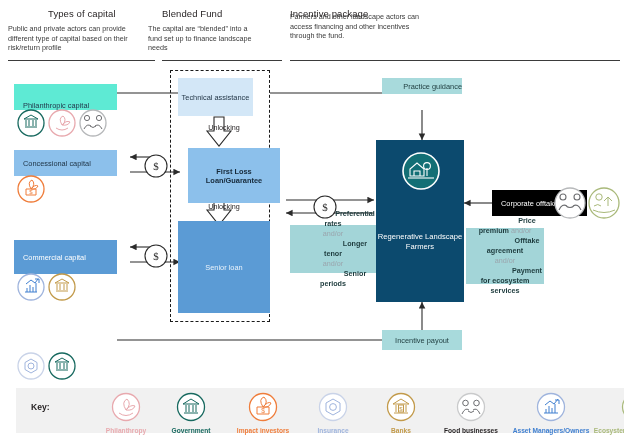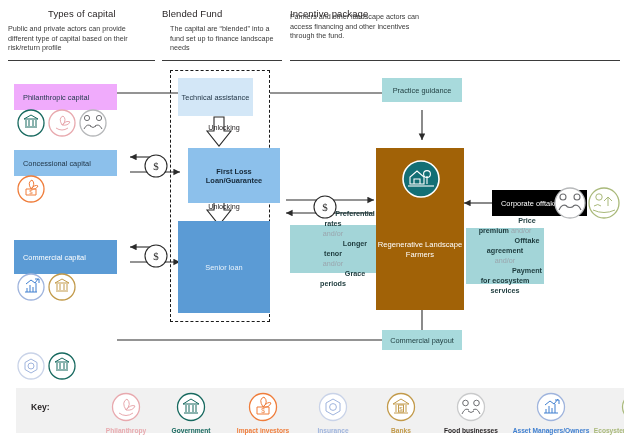--- a/index.html
+++ b/index.html
@@ -44,32 +44,32 @@
   .box {
     display: flex;
     align-items: center;
     box-sizing: border-box;
     font-size: 7.4px;
     line-height: 9px;
   }
   .box.center { justify-content: center; text-align: center; }
   .box.leftpad { padding-left: 9px; }
 
-  .cap-philanthropic { background: #f0abfc; color: #23394d; }
+  .cap-philanthropic { background: #5eead4; color: #23394d; align-items: flex-end; }
   .cap-concessional  { background: #8cc0eb; color: #1d3142; }
   .cap-commercial    { background: #5b9bd5; color: #ffffff; }
   .cap-derisking     { background: #0e3b5c; color: #ffffff; }
 
   .fund-ta     { background: #d3e7f7; color: #1d3142; }
   .fund-fll    { background: #8cc0eb; color: #16293a; font-weight: bold; }
   .fund-senior { background: #5b9bd5; color: #eaf3fb; }
 
   .teal-light { background: #a8dadc; color: #1d3b3d; }
   .teal-mid   { background: #a3d5d8; color: #1d3b3d; }
-  .teal-dark  { background: #a16207; color: #ffffff; margin-top: 8px; }
+  .teal-dark  { background: #0c4a6e; color: #ffffff; }
   .black-box  { background: #000000; color: #ffffff; }
 
   .fund-dashed {
     border: 1.4px dashed #1a1a1a;
     box-sizing: border-box;
   }
 
   .unlock-label {
     font-size: 7.2px;
     color: #231f20;
@@ -110,21 +110,21 @@
 </head>
 <body>
 
 <div id="canvas">
 
   <div class="abs col-title" style="left:8px; top:8px;margin-left:40px;">Types of capital</div>
   <div class="abs col-desc" style="left:8px; top:24px; width:142px;">Public and private actors can provide different type of capital based on their risk/return profile</div>
   <div class="abs divider" style="left:8px; top:60px; width:147px;"></div>
 
   <div class="abs col-title" style="left:162px; top:8px;">Blended Fund</div>
-  <div class="abs col-desc" style="left:170px; top:24px; width:112px;">The capital are “blended” into a fund set up to finance landscape needs</div>
+  <div class="abs col-desc" style="left:148px; top:24px; width:112px;">The capital are “blended” into a fund set up to finance landscape needs</div>
   <div class="abs divider" style="left:162px; top:60px; width:120px;"></div>
 
   <div class="abs col-title" style="left:290px; top:8px;">Incentive package</div>
   <div class="abs col-desc" style="left:290px; top:12px; width:140px;">Farmers and other landscape actors can access financing and other incentives through the fund.</div>
   <div class="abs divider" style="left:290px; top:60px; width:330px;"></div>
 
   <svg class="abs" width="624" height="439" style="left:0; top:0;">
     <defs>
       <marker id="arrHead" markerWidth="7" markerHeight="7" refX="6" refY="3" orient="auto">
         <path d="M0,0 L6,3 L0,6 z" fill="#2b2b2b"></path>
@@ -262,40 +262,40 @@
       <text x="12" y="16" text-anchor="middle" font-size="11" font-family="Liberation Serif, serif" fill="#2b2b2b">$</text>
     </svg>
   </div>
   <div class="abs" style="left:313px; top:195px;">
     <svg width="24" height="24">
       <circle cx="12" cy="12" r="11" fill="#ffffff" stroke="#2b2b2b" stroke-width="1.1"></circle>
       <text x="12" y="16" text-anchor="middle" font-size="11" font-family="Liberation Serif, serif" fill="#2b2b2b">$</text>
     </svg>
   </div>
 
-  <div class="abs box center teal-light" style="left:382px; top:78px; width:80px; height:24px;">
+  <div class="abs box center teal-light" style="left:382px; top:78px; width:80px; height:16px;justify-content:flex-end;">
     <span>Practice guidance</span>
   </div>
 
   <div class="abs teal-dark" style="left:376px; top:140px; width:88px; height:162px;">
     <svg style="position:absolute; left:26px; top:12px;" width="38" height="38">
       <circle cx="19" cy="19" r="18" fill="#136f75" stroke="#ffffff" stroke-width="1.6"></circle>
       <g stroke="#ffffff" stroke-width="1.1" fill="none">
         <path d="M8,24 v-7 l7,-6 l7,6 v7 z"></path>
         <path d="M12,24 v-5 h6 v5"></path>
         <path d="M25,24 v-8"></path>
         <circle cx="25" cy="14" r="3.4"></circle>
         <path d="M6,26 h26"></path>
       </g>
     </svg>
     <div style="position:absolute; left:0; top:92px; width:88px; text-align:center; font-size:7.6px; line-height:10px; color:#ffffff;">Regenerative Landscape Farmers</div>
   </div>
 
   <div class="abs box center teal-light" style="left:382px; top:330px; width:80px; height:20px;">
-    <span>Commercial payout</span>
+    <span>Incentive payout</span>
   </div>
 
   <div class="abs box leftpad black-box" style="left:492px; top:190px; width:95px; height:26px;">
     <span style="white-space:nowrap;">Corporate offtaker</span>
   </div>
   <svg class="abs" style="left:552px; top:186px;" width="72" height="36">
     <g>
       <circle cx="18" cy="17" r="15" fill="#ffffff" stroke="#b6b8ba" stroke-width="1.3"></circle>
       <g stroke="#6d6e71" stroke-width="1.1" fill="none">
         <circle cx="11" cy="11" r="3"></circle>
@@ -311,21 +311,21 @@
         <path d="M56,20 v-8 M52,15 l4,-4 l4,4"></path>
         <path d="M42,20 q4,-3 7,0"></path>
       </g>
     </g>
   </svg>
 
   <div class="abs teal-mid" style="left:290px; top:225px; width:86px; height:48px; display:flex; align-items:center; justify-content:center;">
     <div style="text-align:center; font-size:7.2px; line-height:10px;">
       <span class="bold">Preferential rates</span><br>
       <span class="muted">and/or </span><span class="bold">Longer tenor</span><br>
-      <span class="muted">and/or </span><span class="bold">Grace periods</span>
+      <span class="muted">and/or </span><span class="bold">Senior periods</span>
     </div>
   </div>
 
   <div class="abs teal-mid" style="left:466px; top:228px; width:78px; height:56px; display:flex; align-items:center; justify-content:center;">
     <div style="text-align:center; font-size:7.2px; line-height:10px;">
       <span class="bold">Price premium </span><span class="muted">and/or</span><br>
       <span class="bold">Offtake agreement</span><br>
       <span class="muted">and/or </span><span class="bold">Payment for ecosystem services</span>
     </div>
   </div>

